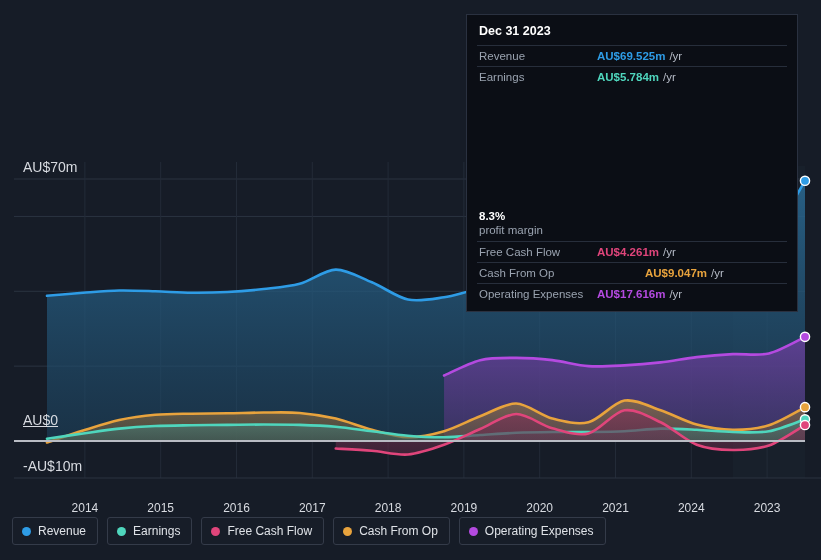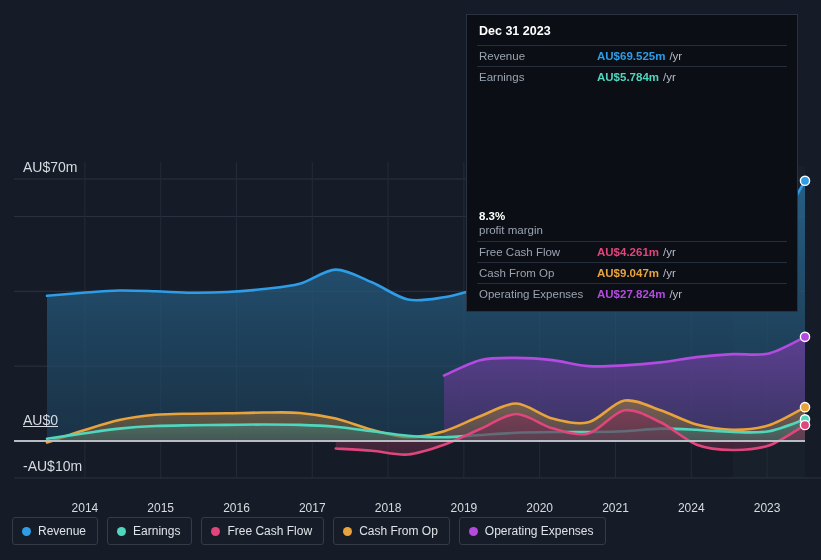--- a/index.html
+++ b/index.html
@@ -234,26 +234,26 @@
           <span class="tt-sub-val" style="color: rgb(255, 255, 255);">8.3%</span>
           <span class="tt-sub-text">profit margin</span>
         </div>
         <div class="tt-row">
           <div class="tt-key">Free Cash Flow</div>
           <span class="tt-val" style="color: rgb(224, 69, 123);">AU$4.261m</span>
           <span class="tt-unit">/yr</span>
         </div>
         <div class="tt-row">
           <div class="tt-key">Cash From Op</div>
-          <span class="tt-val" style="color: rgb(232, 163, 61);">AU$9.047m</span>
+          <span class="tt-val" style="color: rgb(232, 163, 61); margin-left: 48px;">AU$9.047m</span>
           <span class="tt-unit">/yr</span>
         </div>
         <div class="tt-row">
           <div class="tt-key">Operating Expenses</div>
-          <span class="tt-val" style="color: rgb(180, 74, 224);">AU$27.824m</span>
+          <span class="tt-val" style="color: rgb(180, 74, 224);">AU$17.616m</span>
           <span class="tt-unit">/yr</span>
         </div>
       </div>
   </div>
 
   <div class="legend" id="legend">
       <div class="legend-item">
         <span class="legend-dot" style="background: rgb(46, 156, 230);"></span>
         <span class="legend-text">Revenue</span>
       </div>

